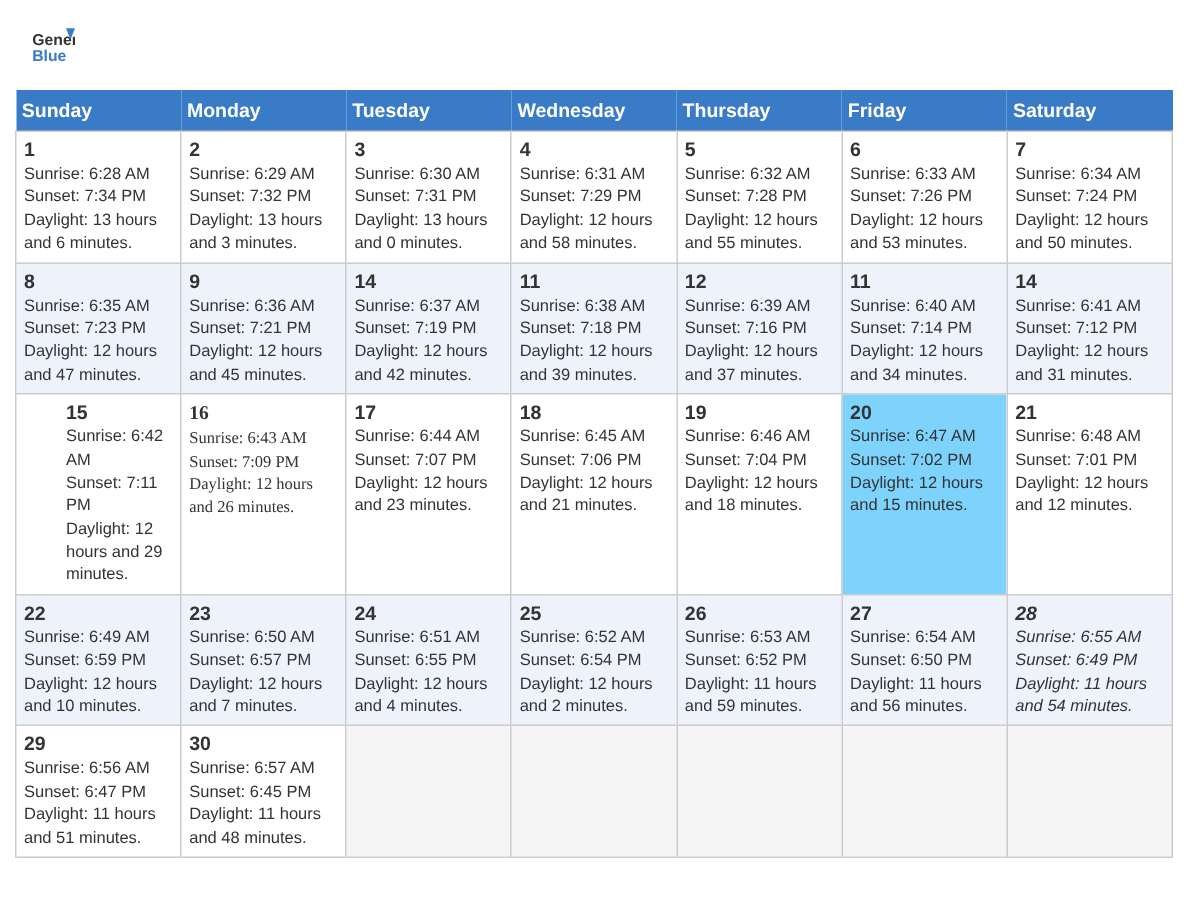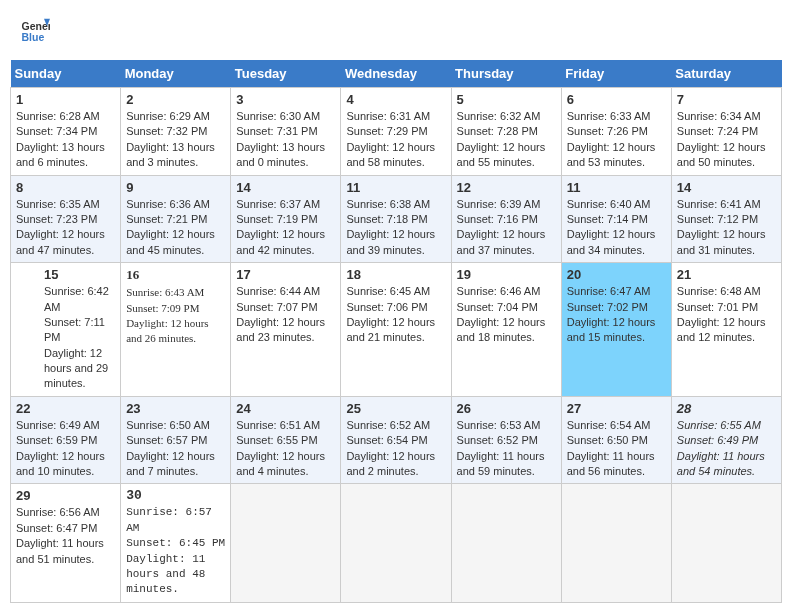--- a/index.html
+++ b/index.html
@@ -349,21 +349,21 @@
       </tr>
       <tr>
         <td style="background: rgb(255, 255, 255);">
           <span class="day-num">29</span>
 <div class="day-info">
   Sunrise: 6:56 AM<br>
   Sunset: 6:47 PM<br>
   Daylight: 11 hours and 51 minutes.
 </div>
         </td>
-        <td style="background: rgb(255, 255, 255); font-family: Liberation Mono, monospace;">
+        <td style="background: rgb(255, 255, 255);">
           <span class="day-num">30</span>
 <div class="day-info">
   Sunrise: 6:57 AM<br>
   Sunset: 6:45 PM<br>
   Daylight: 11 hours and 48 minutes.
 </div>
         </td>
         <td class="empty"></td>
         <td class="empty"></td>
         <td class="empty"></td>

